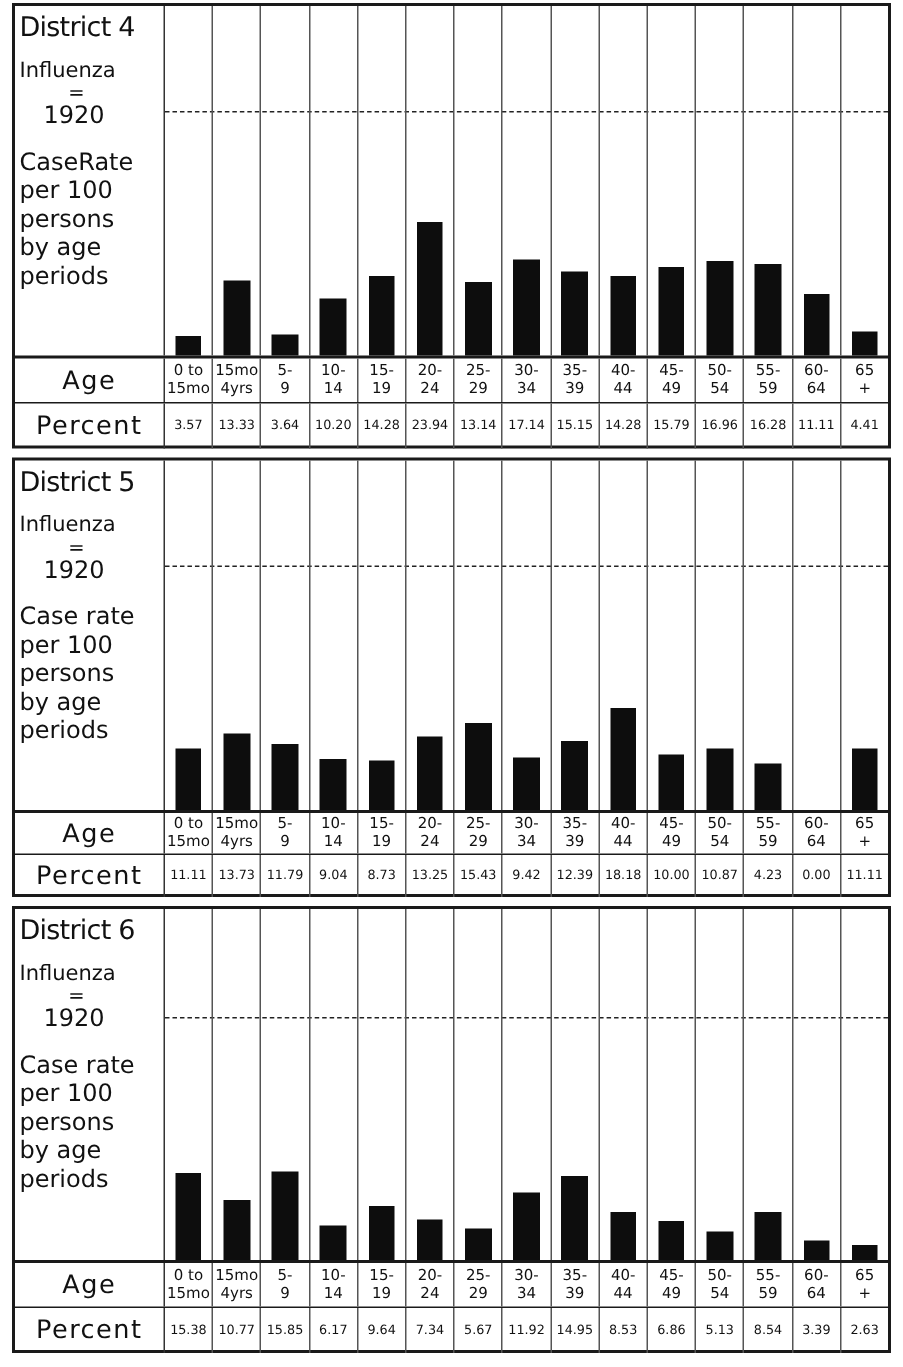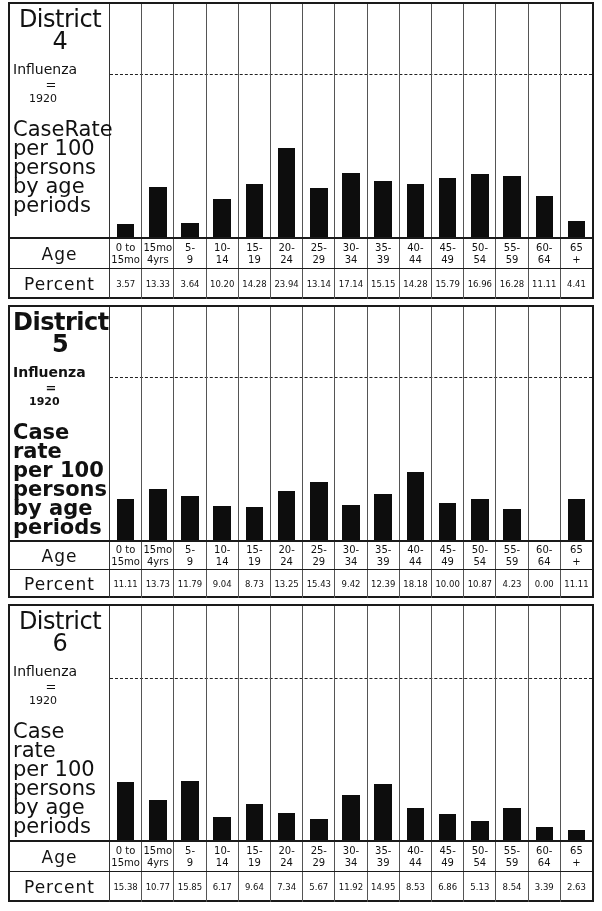--- a/index.html
+++ b/index.html
@@ -2,25 +2,25 @@
 <html><head>
 <meta charset="utf-8">
 <style>
   html, body { margin: 0; padding: 0; background: #ffffff; }
   body { width: 602px; height: 911px; position: relative; overflow: hidden;
          font-family: "DejaVu Sans", sans-serif; color: #111; }
   .panel { position: absolute; left: 8px; width: 586px; border: 2px solid #1a1a1a; background: #fff; box-sizing: border-box; }
   .panel .plot { position: absolute; left: 0; top: 0; right: 0; display: flex; border-bottom: 2px solid #1a1a1a; box-sizing: border-box; }
   .label-col { width: 100px; flex: 0 0 100px; border-right: 1.5px solid #333; box-sizing: border-box;
                padding: 4px 2px 0 3px; font-family: "DejaVu Sans", sans-serif; }
-  .lab-title { font-size: 24px; line-height: 22px; letter-spacing: -0.5px; text-align: center; }
+  .lab-title { font-size: 18px; line-height: 22px; letter-spacing: -0.5px; }
   .lab-disease { font-size: 14px; line-height: 22px; margin-top: 6px; }
   .lab-eq { text-align: center; font-size: 13px; line-height: 10px; margin-left: -18px; }
-  .lab-year { font-size: 11px; line-height: 18px; padding-left: 16px; }
-  .lab-desc { font-size: 21px; line-height: 19px; margin-top: 12px; }
+  .lab-year { font-size: 16px; line-height: 18px; padding-left: 16px; }
+  .lab-desc { font-size: 16px; line-height: 19px; margin-top: 12px; }
   .bars { position: relative; flex: 1; display: flex; }
   .col { flex: 1; position: relative; border-right: 1px solid #555; box-sizing: border-box; }
   .col:last-child { border-right: none; }
   .bar { position: absolute; bottom: 0; left: 22%; width: 56%; background: #0d0d0d; }
   .dash { position: absolute; left: 0; right: 0; border-top: 1.5px dashed #222; }
   .row { position: absolute; left: 0; right: 0; display: flex; box-sizing: border-box; border-bottom: 1.5px solid #1a1a1a; }
   .row .rlabel { width: 100px; flex: 0 0 100px; border-right: 1.5px solid #333; box-sizing: border-box;
                  display: flex; align-items: center; justify-content: center; font-size: 17px; letter-spacing: 1px; }
   .row .cell { flex: 1; border-right: 1px solid #555; box-sizing: border-box; display: flex; align-items: center;
                justify-content: center; text-align: center; font-size: 9px; line-height: 10px; }
@@ -142,21 +142,21 @@
         <div class="cell">15.15</div>
         <div class="cell">14.28</div>
         <div class="cell">15.79</div>
         <div class="cell">16.96</div>
         <div class="cell">16.28</div>
         <div class="cell">11.11</div>
         <div class="cell">4.41</div>
       </div>
     </div>
     <div class="panel" style="top: 305px; height: 293px;">
-      <div class="plot" style="height: 235px; font-weight: bold;">
+      <div class="plot" style="height: 235px;">
         <div class="label-col">
           <div class="lab-title">District 5</div>
           <div class="lab-disease">Influenza</div>
           <div class="lab-eq">=</div>
           <div class="lab-year">1920</div>
           <div class="lab-desc">
             <div>Case rate</div>
             <div>per 100</div>
             <div>persons</div>
             <div>by age</div>

